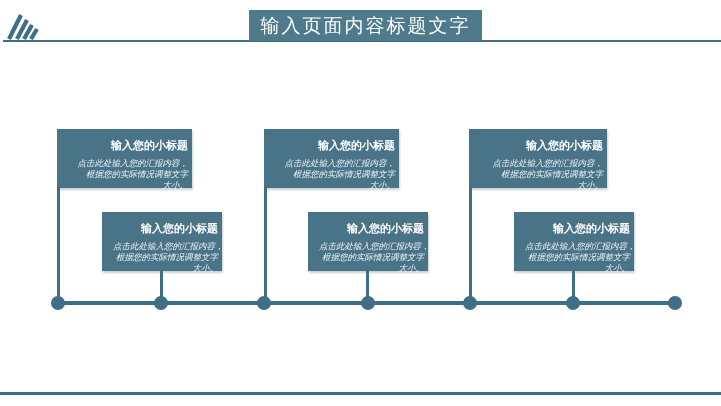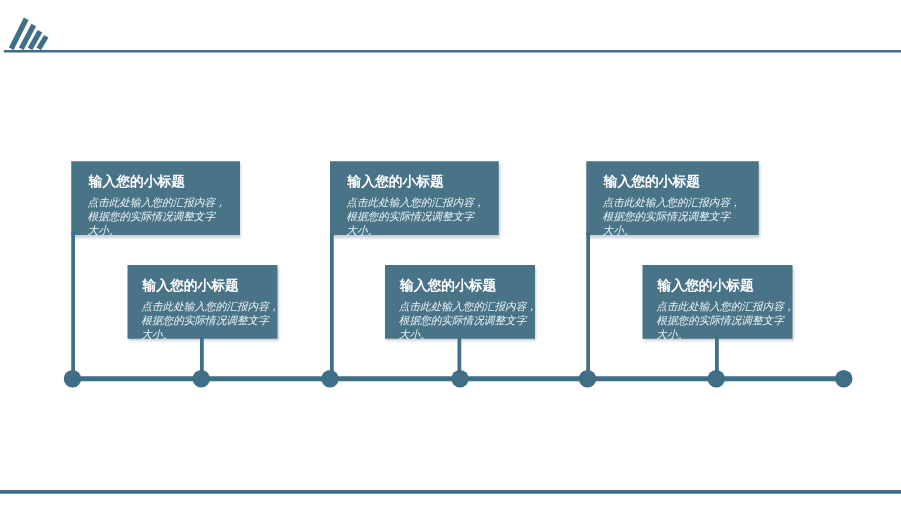--- a/index.html
+++ b/index.html
@@ -45,22 +45,23 @@
     text-align: center;
     white-space: nowrap;
   }
   
   .card {
     position: absolute;
     height: 59px;
     box-sizing: border-box;
     background: var(--shape);
     color: var(--text_on_accent);
-    padding: 9px 16px 0 13px;
+    padding: 9px 4px 0 13px;
     box-shadow: 1px 2px 2px rgba(40, 70, 85, 0.25);
+    text-align: right;
   }
   .card-top { top: 129px; width: 135px; }
   .card-bottom { top: 212px; width: 120px; padding-left: 11px; }
   .card-title {
     font-size: 11px;
     font-weight: bold;
     margin: 0 0 5px 1px;
     white-space: nowrap;
   }
   .card-line {
@@ -99,20 +100,23 @@
 
   <svg class="logo" viewBox="0 0 38 28">
     <line x1="3" y1="27" x2="15" y2="3" stroke="#3f6e87" stroke-width="4.2"></line>
     <line x1="11" y1="27" x2="21" y2="8" stroke="#3f6e87" stroke-width="4.2"></line>
     <line x1="18" y1="27" x2="26" y2="13" stroke="#3f6e87" stroke-width="4.2"></line>
     <line x1="25" y1="27" x2="31" y2="17" stroke="#3f6e87" stroke-width="4.2"></line>
   </svg>
 
   <div class="top-rule"></div>
 
+  <div class="banner">
+    <span>输入页面内容标题文字</span>
+  </div>
 
   <div class="card card-top" style="left:57px">
     <div class="card-title">输入您的小标题</div>
     <div class="card-line">点击此处输入您的汇报内容，</div>
     <div class="card-line">根据您的实际情况调整文字</div>
     <div class="card-line">大小。</div>
   </div>
   <div class="card card-top" style="left:264px">
     <div class="card-title">输入您的小标题</div>
     <div class="card-line">点击此处输入您的汇报内容，</div>

